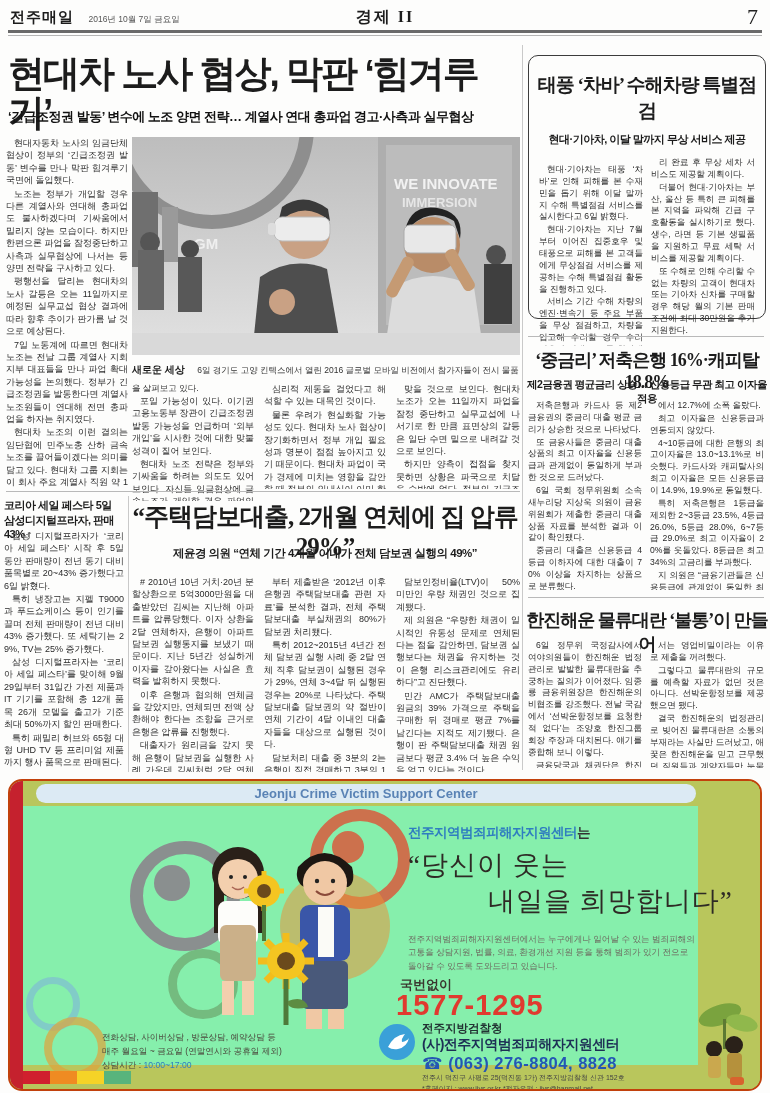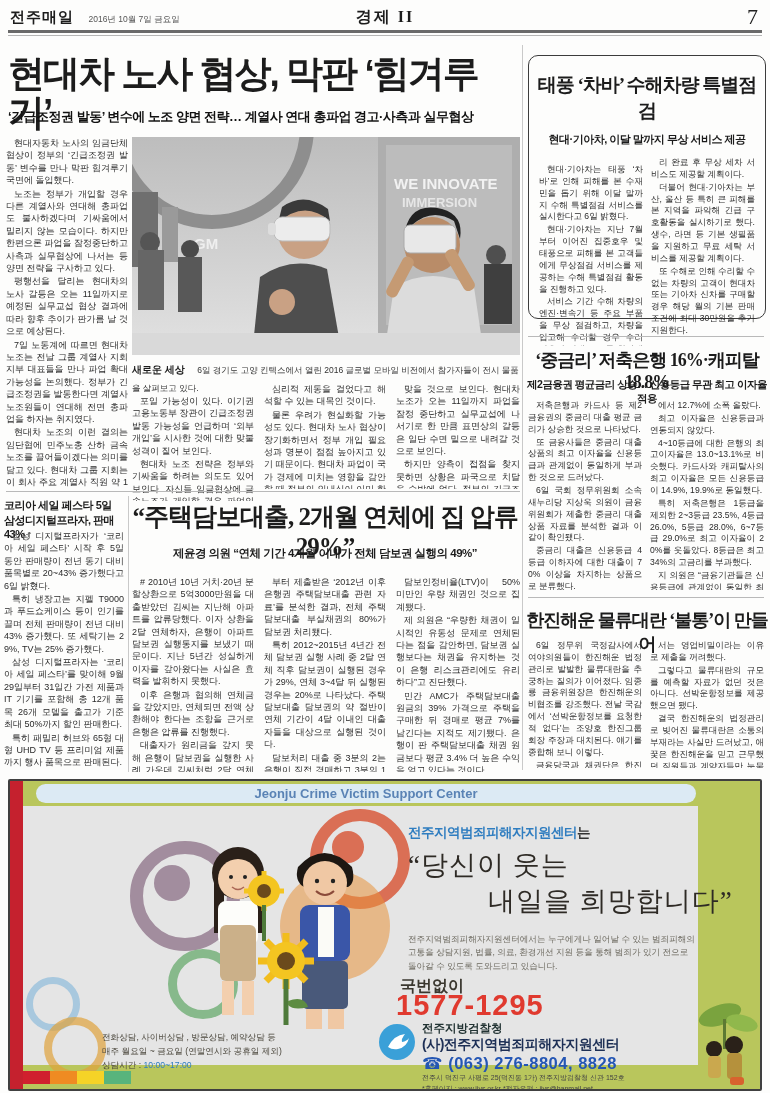--- a/index.html
+++ b/index.html
@@ -22,30 +22,30 @@
   .col{font-size:9px;line-height:1.38;text-align:justify;color:#2a2a2a;overflow:hidden;word-break:break-all;}
   .col p{margin:0 0 1px 0;text-indent:8px;}
   .vrule{width:1px;background:#c9c9c9;}
   .hrule{height:1px;background:#b9b9b9;}
   
   .round-box{border:1.5px solid #3c3c3c;border-radius:10px;}
   
   .cap-title{font-weight:bold;font-size:10px;}
   .cap-text{font-size:8.5px;color:#333;}
   
-  .ad{border:2px solid #404040;border-radius:2px;background:#e5e5e5;overflow:hidden;}
+  .ad{border:2px solid #c2410c;border-radius:14px;background:#86efac;overflow:hidden;}
   .ad-band-top{background:#b9c65c;}
   .ad-pill{background:#dceaf4;border-radius:10px;color:#5a83b5;font-weight:bold;font-size:13px;
            display:flex;align-items:center;justify-content:center;}
   .ring{border-radius:50%;position:absolute;}
   .ad-org{font-size:13.5px;font-weight:bold;color:#2f7dc0;letter-spacing:-0.5px;}
   .ad-org-suffix{color:#333;}
   .ad-slogan{font-family:"Liberation Serif","DejaVu Serif",serif;font-size:27px;color:#2e2a25;letter-spacing:1px;}
   .ad-desc{font-size:8.6px;color:#6d6a60;line-height:1.55;}
-  .ad-call-label{font-size:16px;color:#3a372f;font-weight:bold;}
+  .ad-call-label{font-size:13px;color:#3a372f;font-weight:bold;}
   .ad-phone-big{font-size:29px;font-weight:900;color:#e03a2f;letter-spacing:1px;}
   .ad-consult{font-size:8.6px;color:#4a463c;line-height:1.6;}
   .ad-consult .time{color:#2f7dc0;}
   .ad-office1{font-size:11.5px;font-weight:bold;color:#233;}
   .ad-office2{font-size:14px;font-weight:bold;color:#1d2f55;letter-spacing:-0.5px;}
   .ad-phone2{font-size:16.5px;font-weight:900;color:#2456b4;letter-spacing:0.5px;}
   .ad-addr{font-size:7px;color:#444;line-height:1.5;}
   .sq{position:absolute;height:13px;width:27px;}
 </style>
 </head>

